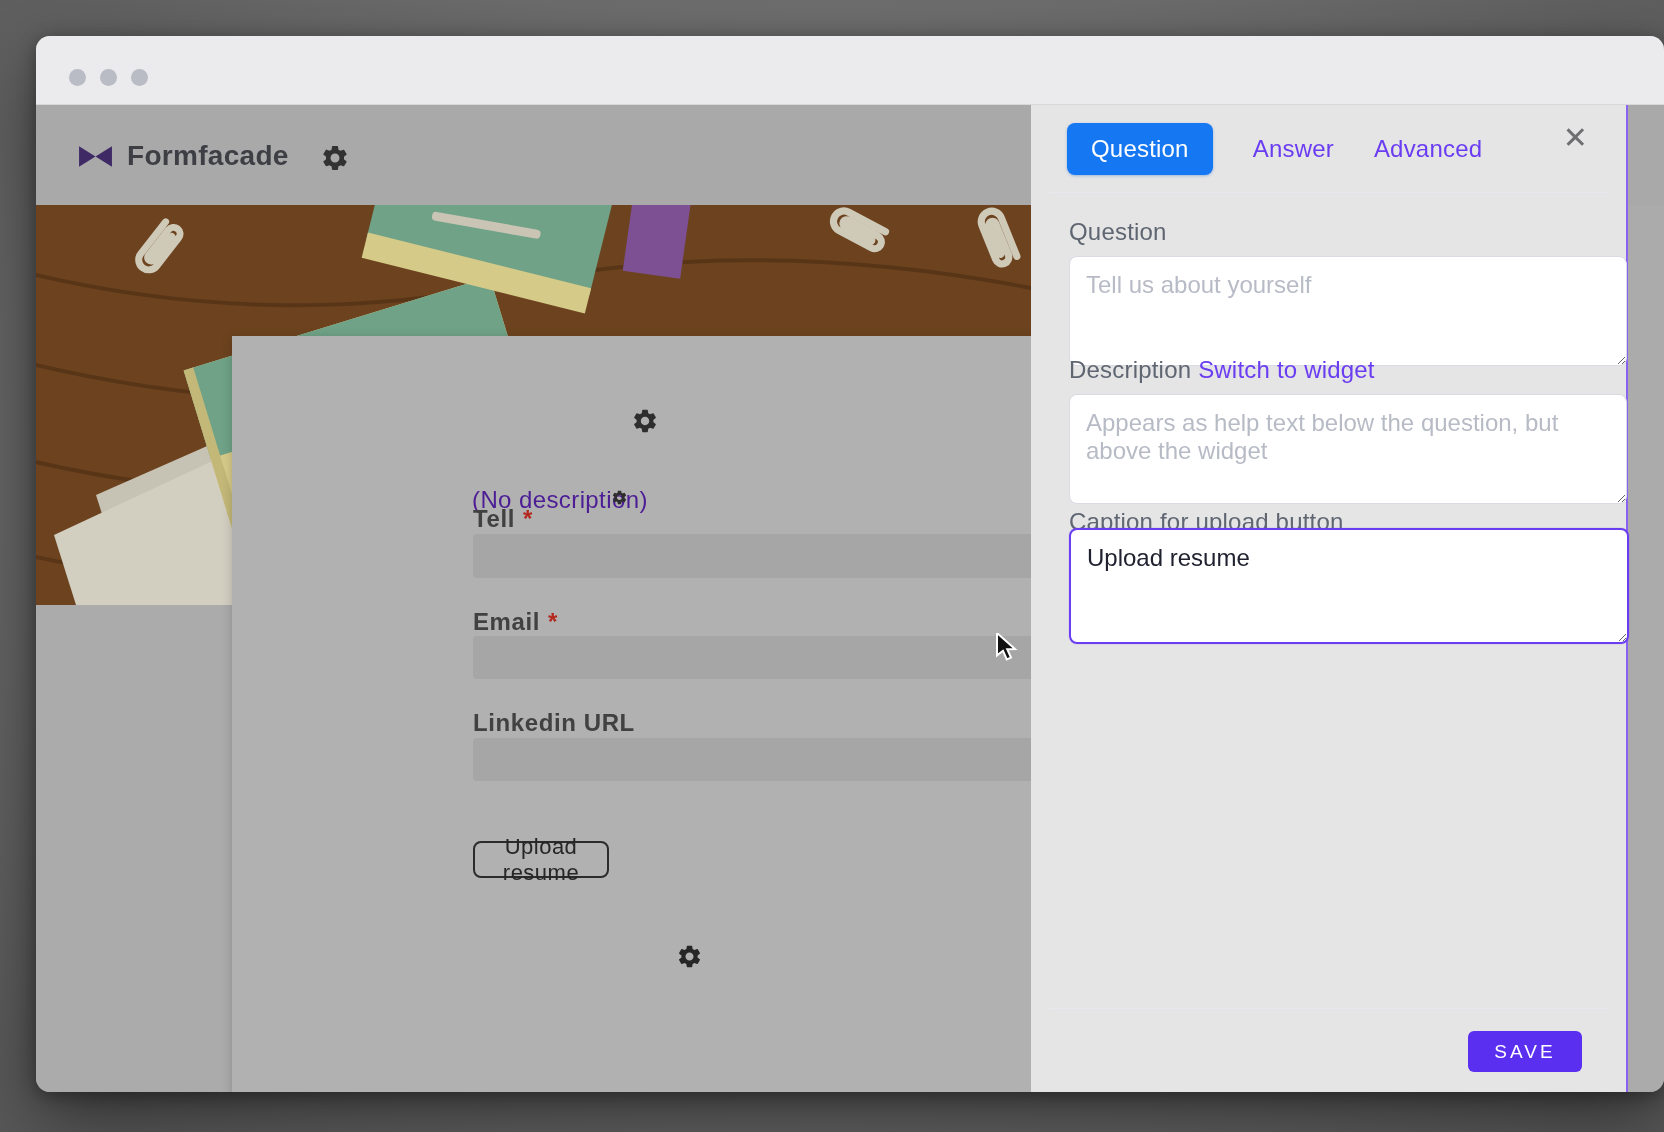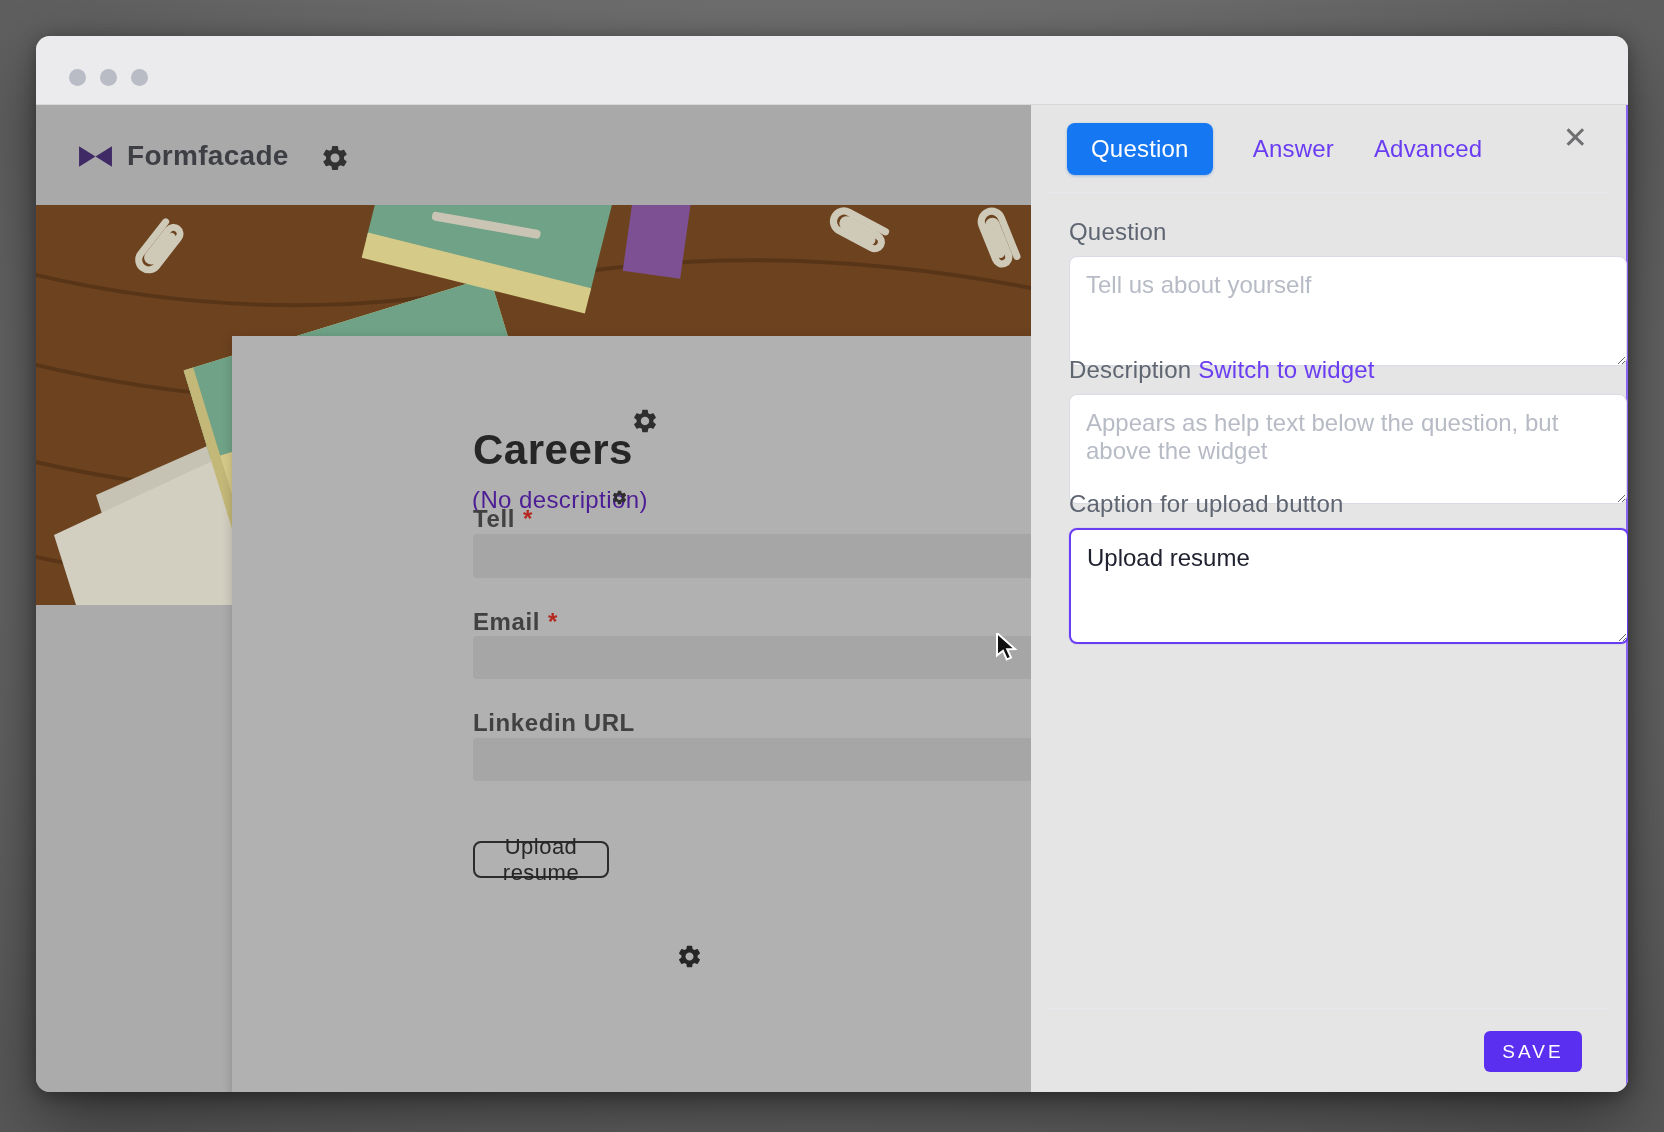--- a/index.html
+++ b/index.html
@@ -6,20 +6,21 @@
   body{
     width:1664px;height:1132px;position:relative;overflow:hidden;
     background:radial-gradient(ellipse at 50% 42%, #848484 0%, #6e6e6e 55%, #595959 100%);
     font-family:"Liberation Sans", sans-serif;
     -webkit-font-smoothing:antialiased;
   }
   .window{
     position:absolute;left:36px;top:36px;width:1592px;height:1056px;
     border-radius:14px;overflow:hidden;background:#ababab;
     box-shadow:0 28px 80px rgba(0,0,0,.5), 0 4px 18px rgba(0,0,0,.35);
+    padding-left:36px;
   }
   
   .chrome{
     position:absolute;left:0;top:0;right:0;height:68px;background:#ebebee;
     border-bottom:1px solid #d7d7dc;z-index:40;
   }
   .chrome .dot{position:absolute;top:33px;width:17px;height:17px;border-radius:50%;background:#b9bcc4;}
   .dot.d1{left:33px}.dot.d2{left:64px}.dot.d3{left:95px}
   
   .page{position:absolute;left:0;top:68px;right:0;bottom:0;background:#ababab;}
@@ -79,24 +80,24 @@
   .p-ta{
     position:absolute;left:38px;width:524px;height:80px;border:1.5px solid #d9dbe4;border-radius:8px;
     font-size:24px;color:#202230;padding:14px 16px;font-family:"Liberation Sans",sans-serif;
     box-sizing:content-box;resize:both;outline:none;background:#fff;
   }
   .p-ta::placeholder{color:#b7bbc5;opacity:1;}
   .lab-q{top:114px}
   .ta-q{top:152px}
   .lab-d{top:252px}
   .ta-d{top:290px}
-  .lab-c{top:386px}
+  .lab-c{top:404px}
   .ta-c{top:424px;border:2px solid var(--focus,#6a3df2);height:84px;box-shadow:0 0 0 1px rgba(106,61,242,.08);}
   .save-btn{
-    position:absolute;right:44px;top:927px;width:98px;height:41px;background:var(--save,#5b2ff0);
+    position:absolute;right:44px;top:927px;width:114px;height:41px;background:var(--save,#5b2ff0);
     color:#fff;border:none;border-radius:6px;font-size:19px;letter-spacing:3px;font-weight:500;
     font-family:"Liberation Sans",sans-serif;cursor:pointer;
   }
   
   .cursor{position:absolute;left:959px;top:597px;z-index:50;pointer-events:none;}
   .icon{display:inline-block;line-height:0;}
   svg{display:block;}
 </style>
 </head>
 <body>
@@ -177,21 +178,20 @@
 
         <g stroke="#cfc9b8" stroke-width="4.5">
           <use href="#clip-p" transform="translate(100,8) scale(1.55) rotate(38 14 22)"></use>
           <use href="#clip-p" transform="translate(800,-12) scale(1.6) rotate(118 14 22)"></use>
           <use href="#clip-p" transform="translate(940,-4) scale(1.6) rotate(158 14 22)"></use>
         </g>
       </svg>
     </div>
 
     <div class="card">
-      <h1 class="form-title">Careers</h1>
       <span class="icon title-gear">
         <svg width="28" height="28" viewBox="0 0 24 24">
             <use href="#gear-p" fill="currentColor"></use>
           </svg>
       </span>
       <div class="no-desc">(No description)</div>
       <span class="icon nodesc-gear">
         <svg width="17" height="17" viewBox="0 0 24 24">
             <use href="#gear-p" fill="currentColor"></use>
           </svg>

